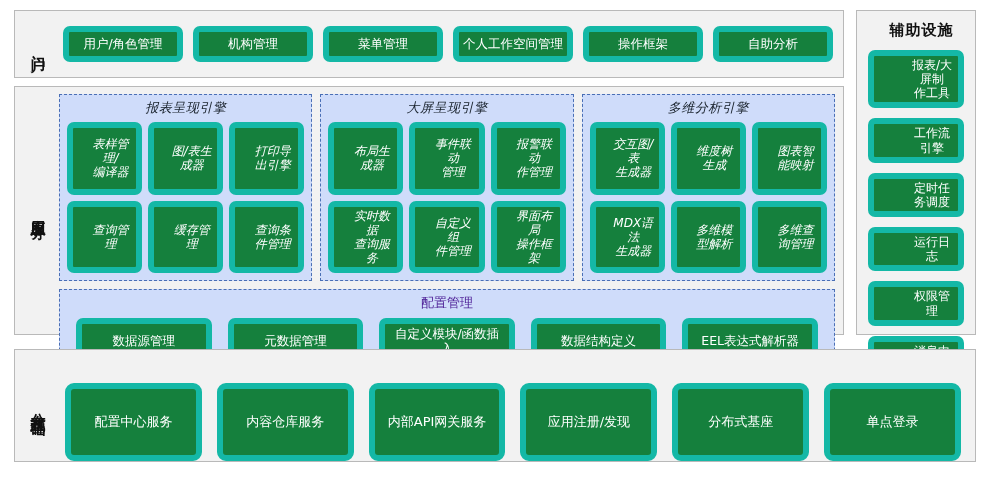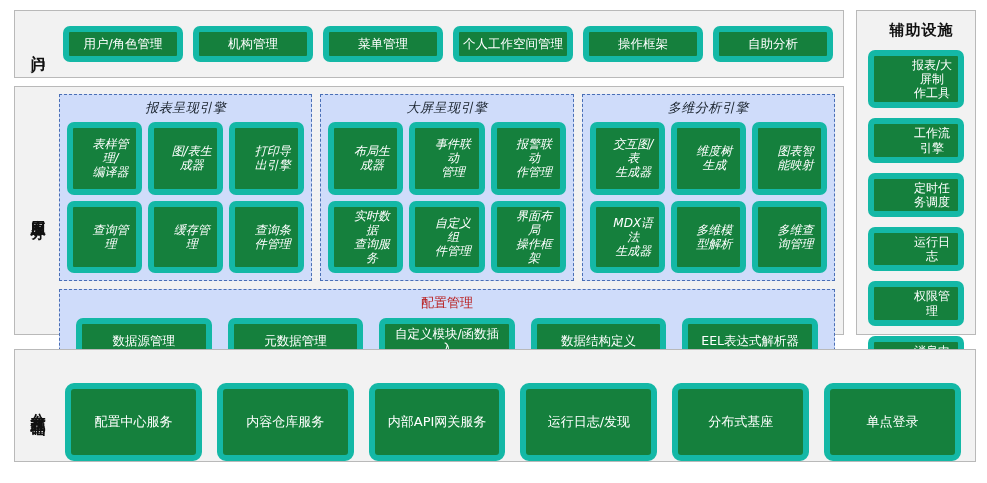--- a/index.html
+++ b/index.html
@@ -139,21 +139,21 @@
     border: 1px dashed #4a6fb5;
     background: #cfdcfa;
     box-sizing: border-box;
     display: flex;
     flex-direction: column;
     padding: 4px 10px 9px 10px;
   }
   .config-title {
     text-align: center;
     font-size: 13px;
-    color: #b91c1c;
+    color: #4c1d95;
     margin-bottom: 6px;
   }
   .config-row {
     flex: 1 1 auto;
     display: flex;
     gap: 16px;
     align-items: stretch;
     padding: 0 6px;
   }
   .config-row .btn { flex: 1 1 0; font-size: 12.5px; }
@@ -270,19 +270,19 @@
 
     </div>
   </div>
 
   <div class="section" id="dist">
     <div class="sec-label">分布式基础</div>
     <div class="sec-body">
       <div class="btn">配置中心服务</div>
       <div class="btn">内容仓库服务</div>
       <div class="btn">内部API网关服务</div>
-      <div class="btn">运行日志/发现</div>
+      <div class="btn">应用注册/发现</div>
       <div class="btn">分布式基座</div>
       <div class="btn">单点登录</div>
     </div>
   </div>
 
 </div>
 
 </body></html>

